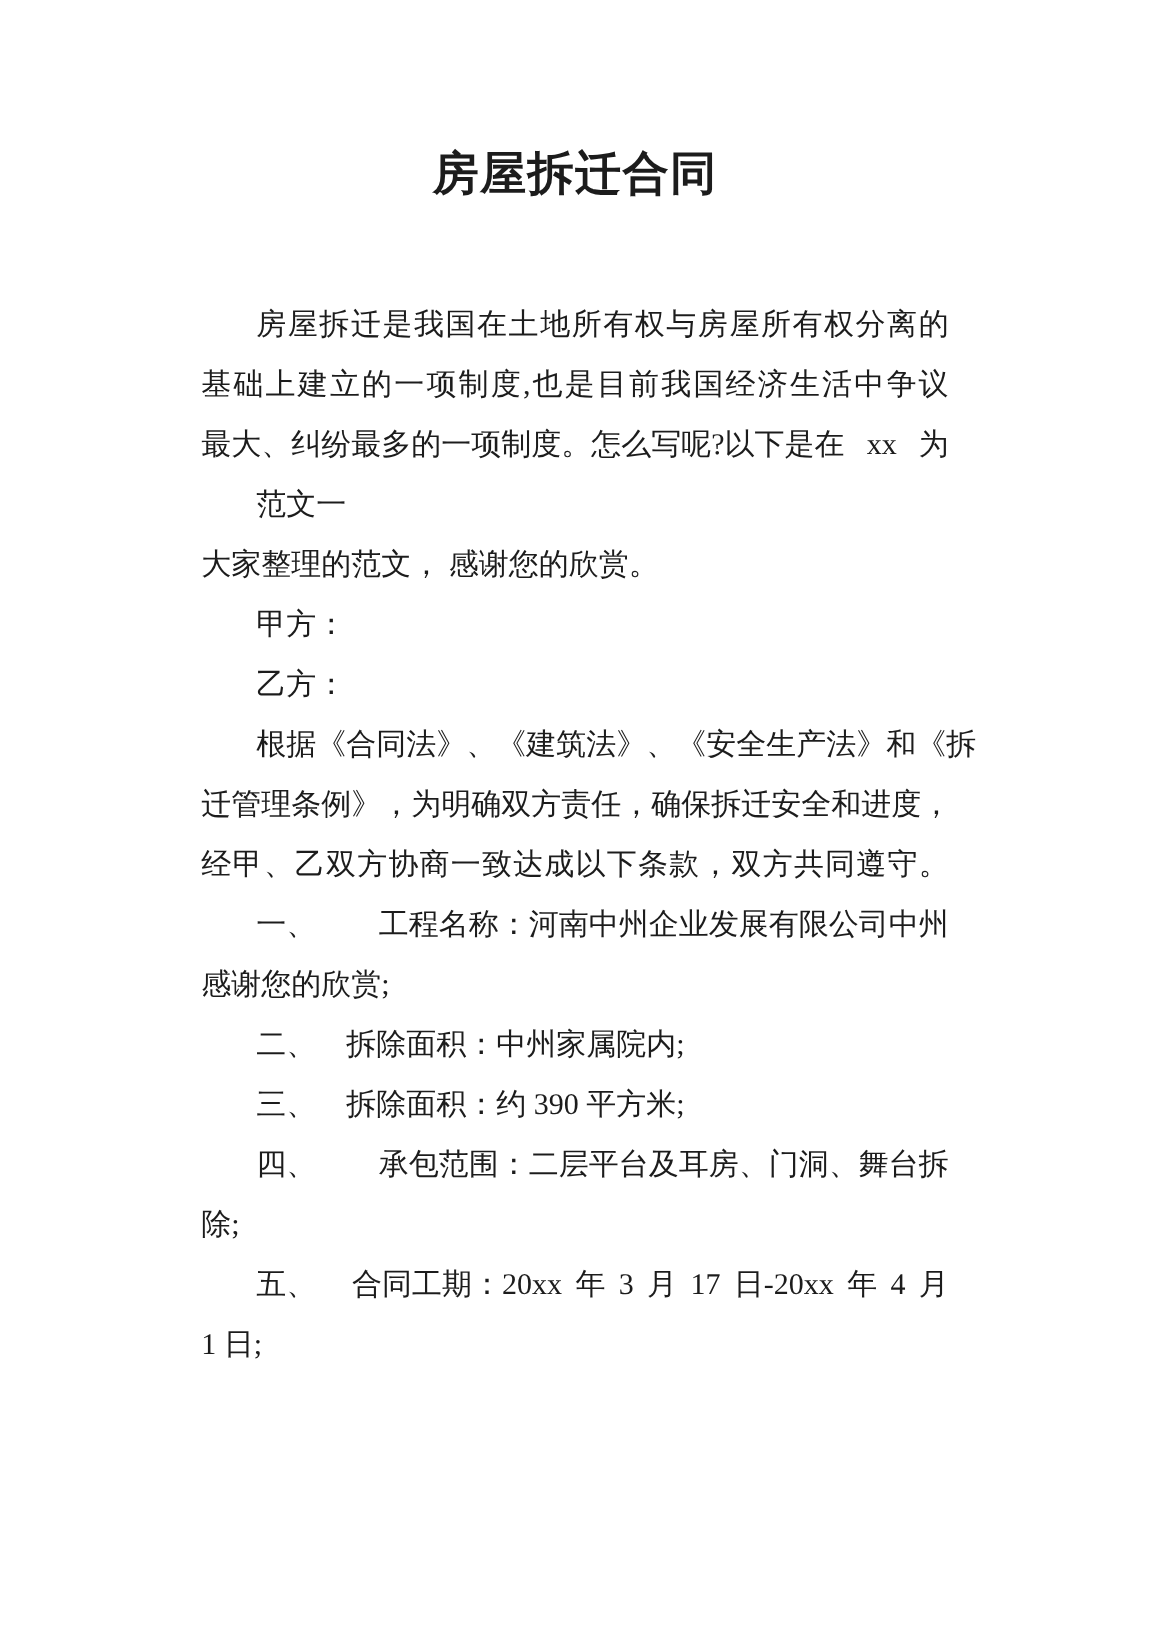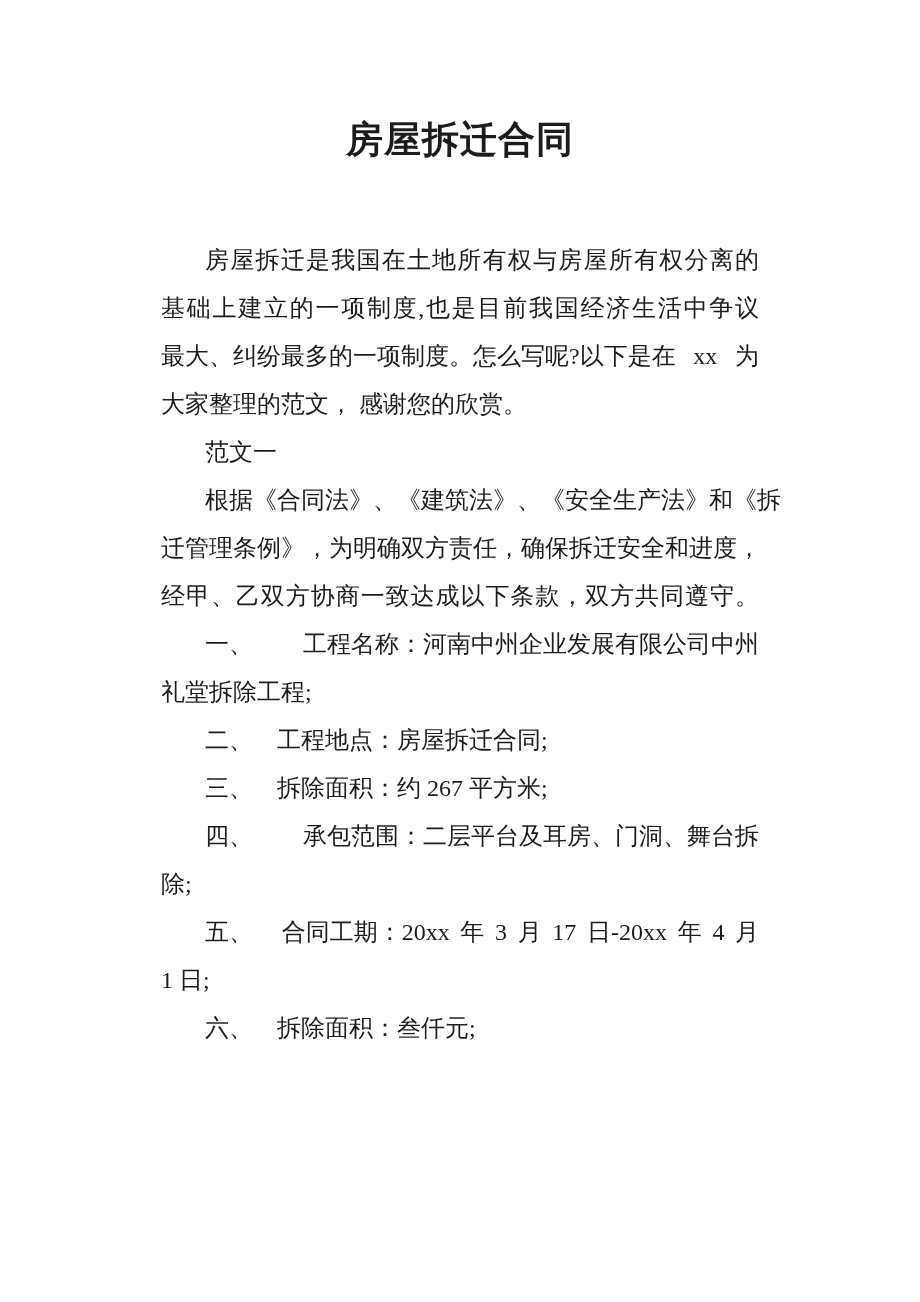--- a/index.html
+++ b/index.html
@@ -48,28 +48,30 @@
 </style>
 </head>
 <body>
 
 <div class="page" style="background: rgb(255, 255, 255); color: rgb(28, 28, 28);">
   <h1 class="title">房屋拆迁合同</h1>
   <div class="body-block" id="body-lines">
       <div class="line j i"><span>房</span><span>屋</span><span>拆</span><span>迁</span><span>是</span><span>我</span><span>国</span><span>在</span><span>土</span><span>地</span><span>所</span><span>有</span><span>权</span><span>与</span><span>房</span><span>屋</span><span>所</span><span>有</span><span>权</span><span>分</span><span>离</span><span>的</span></div>
       <div class="line j"><span>基</span><span>础</span><span>上</span><span>建</span><span>立</span><span>的</span><span>一</span><span>项</span><span>制</span><span>度</span><span>,</span><span>也</span><span>是</span><span>目</span><span>前</span><span>我</span><span>国</span><span>经</span><span>济</span><span>生</span><span>活</span><span>中</span><span>争</span><span>议</span></div>
       <div class="line j"><span>最</span><span>大</span><span>、</span><span>纠</span><span>纷</span><span>最</span><span>多</span><span>的</span><span>一</span><span>项</span><span>制</span><span>度</span><span>。</span><span>怎</span><span>么</span><span>写</span><span>呢</span><span>?</span><span>以</span><span>下</span><span>是</span><span>在</span><span class="sp"> </span><span>xx</span><span class="sp"> </span><span>为</span></div>
+      <div class="line i">范文一</div>
       <div class="line">大家整理的范文， 感谢您的欣赏。</div>
-      <div class="line i">范文一</div>
+      <div class="line i">甲方：</div>
+      <div class="line i">乙方：</div>
       <div class="line j i"><span>根</span><span>据</span><span>《</span><span>合</span><span>同</span><span>法</span><span>》</span><span>、</span><span>《</span><span>建</span><span>筑</span><span>法</span><span>》</span><span>、</span><span>《</span><span>安</span><span>全</span><span>生</span><span>产</span><span>法</span><span>》</span><span>和</span><span>《</span><span>拆</span></div>
       <div class="line j"><span>迁</span><span>管</span><span>理</span><span>条</span><span>例</span><span>》</span><span>，</span><span>为</span><span>明</span><span>确</span><span>双</span><span>方</span><span>责</span><span>任</span><span>，</span><span>确</span><span>保</span><span>拆</span><span>迁</span><span>安</span><span>全</span><span>和</span><span>进</span><span>度</span><span>，</span></div>
       <div class="line j"><span>经</span><span>甲</span><span>、</span><span>乙</span><span>双</span><span>方</span><span>协</span><span>商</span><span>一</span><span>致</span><span>达</span><span>成</span><span>以</span><span>下</span><span>条</span><span>款</span><span>，</span><span>双</span><span>方</span><span>共</span><span>同</span><span>遵</span><span>守</span><span>。</span></div>
       <div class="line j i"><span>一</span><span>、</span><span class="sp">　　</span><span>工</span><span>程</span><span>名</span><span>称</span><span>：</span><span>河</span><span>南</span><span>中</span><span>州</span><span>企</span><span>业</span><span>发</span><span>展</span><span>有</span><span>限</span><span>公</span><span>司</span><span>中</span><span>州</span></div>
-      <div class="line">礼堂拆除工程;</div>
-      <div class="line i">二、　工程地点：房屋拆迁合同;</div>
-      <div class="line i">三、　拆除面积：约 267 平方米;</div>
+      <div class="line">感谢您的欣赏;</div>
+      <div class="line i">二、　拆除面积：中州家属院内;</div>
+      <div class="line i">三、　拆除面积：约 390 平方米;</div>
       <div class="line j i"><span>四</span><span>、</span><span class="sp">　</span><span>承</span><span>包</span><span>范</span><span>围</span><span>：</span><span>二</span><span>层</span><span>平</span><span>台</span><span>及</span><span>耳</span><span>房</span><span>、</span><span>门</span><span>洞</span><span>、</span><span>舞</span><span>台</span><span>拆</span></div>
       <div class="line">除;</div>
       <div class="line j i"><span>五</span><span>、</span><span class="sp">　</span><span>合</span><span>同</span><span>工</span><span>期</span><span>：</span><span>20xx</span><span class="sp"> </span><span>年</span><span class="sp"> </span><span>3</span><span class="sp"> </span><span>月</span><span class="sp"> </span><span>17</span><span class="sp"> </span><span>日</span><span>-20xx</span><span class="sp"> </span><span>年</span><span class="sp"> </span><span>4</span><span class="sp"> </span><span>月</span></div>
       <div class="line">1 日;</div>
       <div class="line i">六、　拆除面积：叁仟元;</div>
     </div>
 </div>
 
 </body></html>

